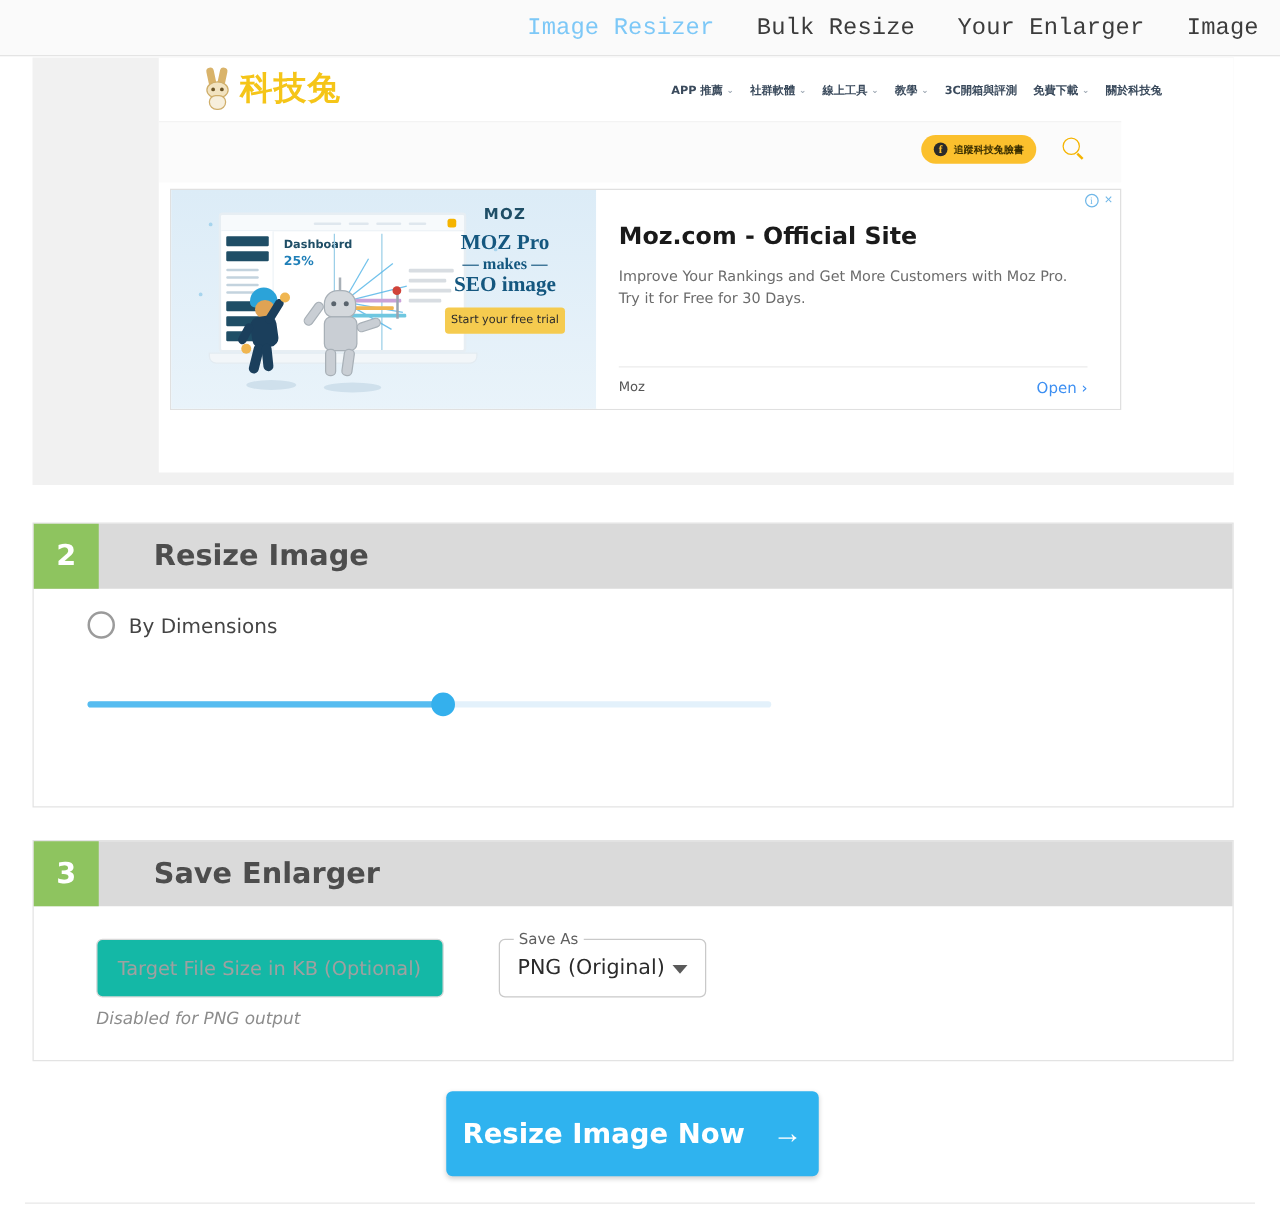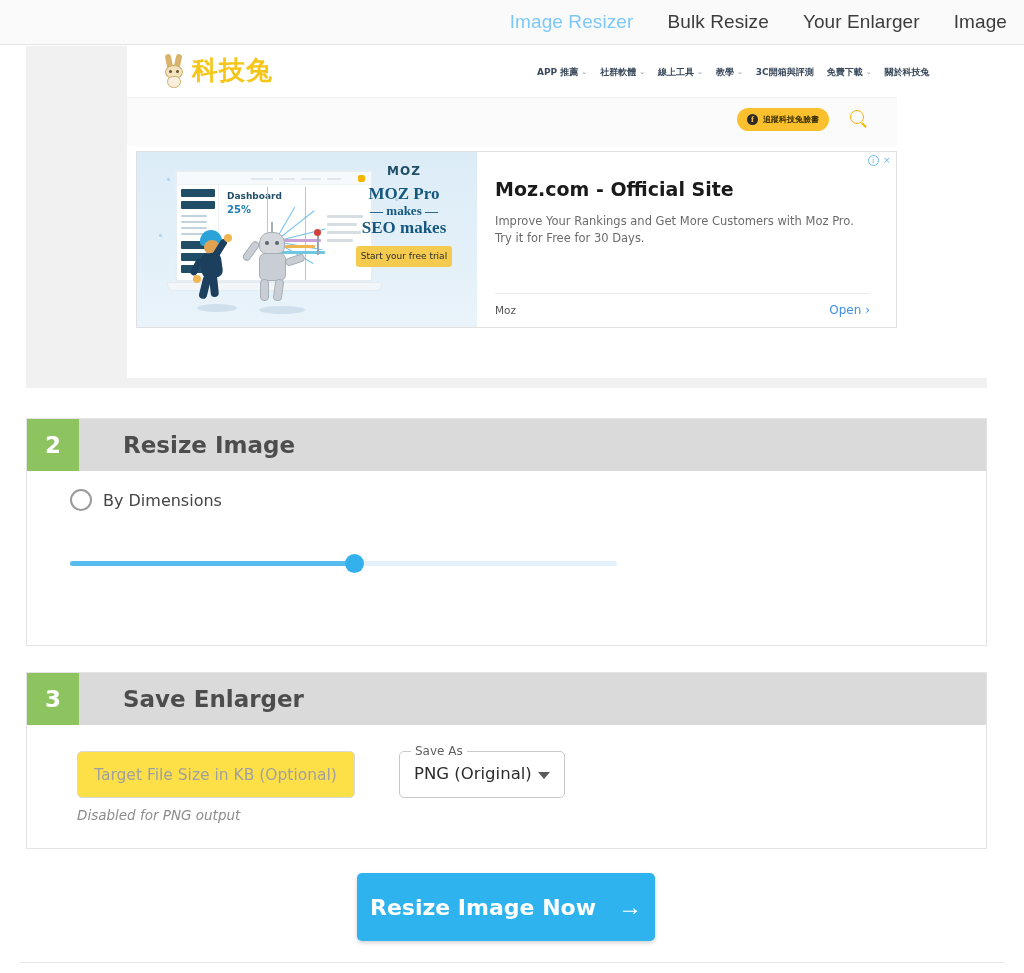--- a/index.html
+++ b/index.html
@@ -21,20 +21,21 @@
     padding-right: 0px;
     z-index: 40;
   }
   .nav-item {
     font-size: 19px;
     color: #3c3c3c;
     padding: 0 17px;
     white-space: nowrap;
     cursor: pointer;
     letter-spacing: 0.1px;
+    font-family: Liberation Mono, monospace;
   }
   .nav-item.active { color: #7dc8f7; }
 
   
   #preview-pane {
     position: absolute; left: 26px; top: 46px;
     width: 961px; height: 342px;
     background: #f1f1f1;
     overflow: hidden;
   }
@@ -340,21 +341,21 @@
     font-size: 15.5px; color: #3c3c3c; font-family: "DejaVu Sans", sans-serif;
   }
 
   
   #sec3 { top: 672px; height: 177px; }
   #sec3-body { position: relative; height: 124px; }
   #filesize-input {
     position: absolute; left: 50px; top: 26px;
     width: 278px; height: 47px;
     border: 1px solid #d8d8d8; border-radius: 5px;
-    background: #fde047; padding: 0 16px;
+    background: #14b8a6; padding: 0 16px;
     font-size: 15.5px; color: #2b2b2b;
     font-family: "DejaVu Sans", sans-serif;
     outline: none;
   }
   #filesize-input::placeholder { color: #a0a0a0; }
   #filesize-note {
     position: absolute; left: 50px; top: 82px;
     font-size: 13.5px; color: #8c8c8c; font-style: italic;
     font-family: "DejaVu Sans", sans-serif;
   }
@@ -546,21 +547,21 @@
         </div>
 
         <div class="shadow-e" style="left:60px; top:152px; width:40px; height:8px;"></div>
         <div class="shadow-e" style="left:122px; top:154px; width:46px; height:8px;"></div>
 
         <div id="moz-col">
           <div id="moz-logo">MOZ</div>
           <div id="moz-head">
             <div>MOZ Pro</div>
             <div class="mk">— makes —</div>
-            <div>SEO makes</div>
+            <div>SEO image</div>
           </div>
           <div id="moz-cta">Start your free trial</div>
         </div>
       </div>
 
       <div id="ad-right">
         <div id="ad-badges">
           <div id="adchoice">i</div>
           <div id="ad-close">×</div>
         </div>

